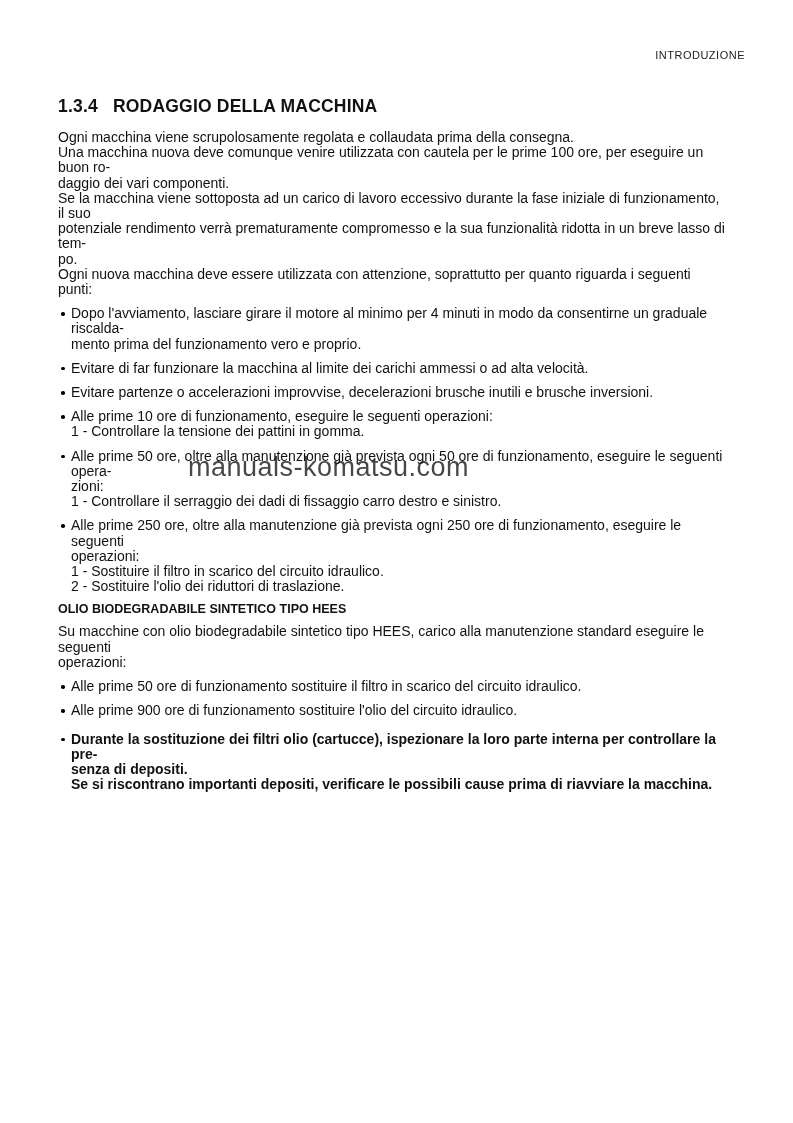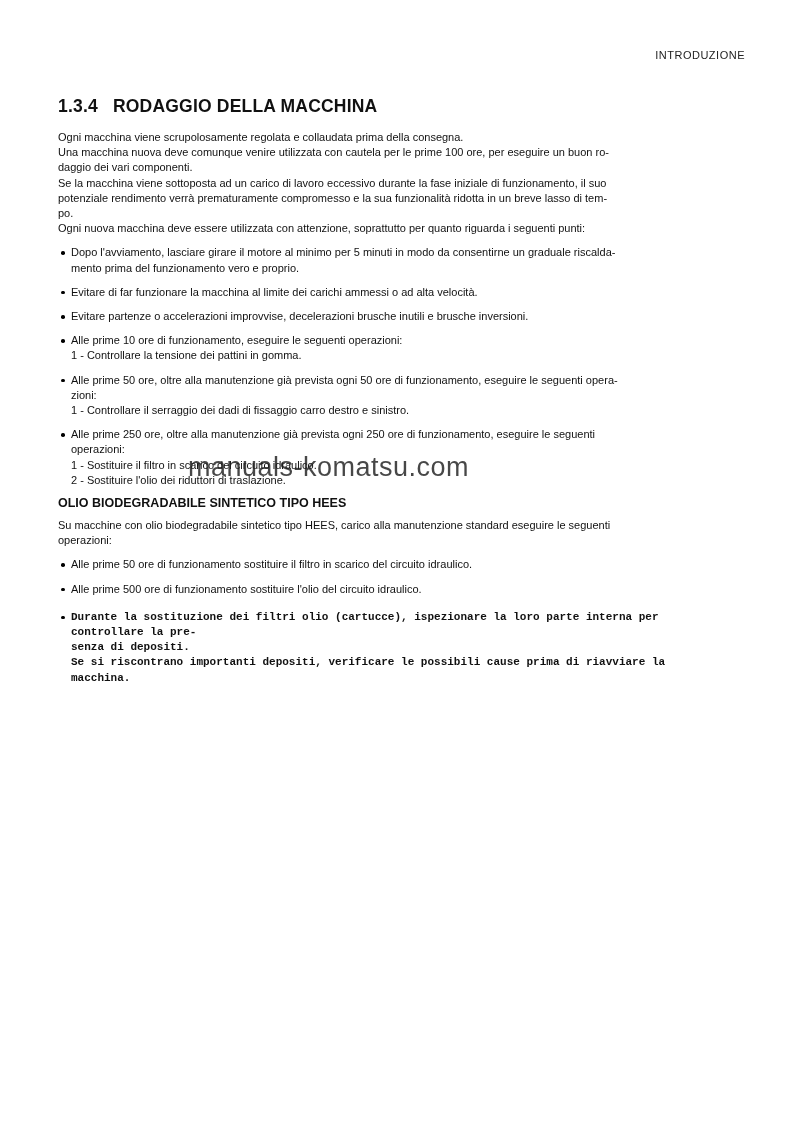--- a/index.html
+++ b/index.html
@@ -33,21 +33,21 @@
   .section-title {
     margin: 0 0 14px 0;
     font-size: 17.5px;
     font-weight: bold;
     line-height: 20px;
     letter-spacing: 0.2px;
     white-space: nowrap;
   }
   .section-title .sec-num { margin-right: 15px; }
   .body-text {
-    font-size: 11px;
+    font-size: 14px;
     line-height: 15.2px;
   }
   .lines { white-space: pre-line; }
   .para { margin: 0; }
   ul.bullet-list {
     list-style: none;
     margin: 9px 0 0 0;
     padding: 0;
   }
   ul.bullet-list li {
@@ -68,21 +68,21 @@
   }
   .subheading {
     margin: 8px 0 0 0;
     font-size: 12.5px;
     font-weight: bold;
     line-height: 15px;
   }
   .hees-block .para { margin-top: 7px; }
   .important-block { margin-top: 13px; }
   .important-block ul.bullet-list { margin-top: 2px; }
-  .important-block ul.bullet-list li { font-weight: bold; margin-top: 11px; font-family: Liberation Mono, monospace; }
+  .important-block ul.bullet-list li { font-weight: bold; margin-top: 11px; }
   .important-block ul.bullet-list li:first-child { margin-top: 0; }
   .watermark {
     position: absolute;
     left: 188px;
     top: 452px;
     font-size: 27px;
     font-weight: normal;
     letter-spacing: 0.5px;
     color: rgba(30, 30, 30, 0.82);
     white-space: nowrap;
@@ -117,42 +117,42 @@
 
     <p class="para body-text lines">Ogni macchina viene scrupolosamente regolata e collaudata prima della consegna.
 Una macchina nuova deve comunque venire utilizzata con cautela per le prime 100 ore, per eseguire un buon ro-
 daggio dei vari componenti.
 Se la macchina viene sottoposta ad un carico di lavoro eccessivo durante la fase iniziale di funzionamento, il suo
 potenziale rendimento verrà prematuramente compromesso e la sua funzionalità ridotta in un breve lasso di tem-
 po.
 Ogni nuova macchina deve essere utilizzata con attenzione, soprattutto per quanto riguarda i seguenti punti:</p>
 
     <ul class="bullet-list body-text">
-      <li><span class="lines">Dopo l'avviamento, lasciare girare il motore al minimo per 5 minuti in modo da consentirne un graduale riscalda-
+      <li><span class="lines">Dopo l'avviamento, lasciare girare il motore al minimo per 4 minuti in modo da consentirne un graduale riscalda-
 mento prima del funzionamento vero e proprio.</span></li>
       <li><span class="lines">Evitare di far funzionare la macchina al limite dei carichi ammessi o ad alta velocità.</span></li>
       <li><span class="lines">Evitare partenze o accelerazioni improvvise, decelerazioni brusche inutili e brusche inversioni.</span></li>
       <li><span class="lines">Alle prime 10 ore di funzionamento, eseguire le seguenti operazioni:
 1 - Controllare la tensione dei pattini in gomma.</span></li>
       <li><span class="lines">Alle prime 50 ore, oltre alla manutenzione già prevista ogni 50 ore di funzionamento, eseguire le seguenti opera-
 zioni:
 1 - Controllare il serraggio dei dadi di fissaggio carro destro e sinistro.</span></li>
       <li><span class="lines">Alle prime 250 ore, oltre alla manutenzione già prevista ogni 250 ore di funzionamento, eseguire le seguenti
 operazioni:
 1 - Sostituire il filtro in scarico del circuito idraulico.
 2 - Sostituire l'olio dei riduttori di traslazione.</span></li>
     </ul>
 
     <div class="hees-block">
       <h2 class="subheading">OLIO BIODEGRADABILE SINTETICO TIPO HEES</h2>
       <p class="para body-text lines">Su macchine con olio biodegradabile sintetico tipo HEES, carico alla manutenzione standard eseguire le seguenti
 operazioni:</p>
       <ul class="bullet-list body-text">
         <li><span class="lines">Alle prime 50 ore di funzionamento sostituire il filtro in scarico del circuito idraulico.</span></li>
-        <li><span class="lines">Alle prime 500 ore di funzionamento sostituire l'olio del circuito idraulico.</span></li>
+        <li><span class="lines">Alle prime 900 ore di funzionamento sostituire l'olio del circuito idraulico.</span></li>
       </ul>
     </div>
 
     <div class="important-block">
       <ul class="bullet-list body-text">
         <li><span class="lines">Durante la sostituzione dei filtri olio (cartucce), ispezionare la loro parte interna per controllare la pre-
 senza di depositi.
 Se si riscontrano importanti depositi, verificare le possibili cause prima di riavviare la macchina.</span></li>
       </ul>
     </div>

